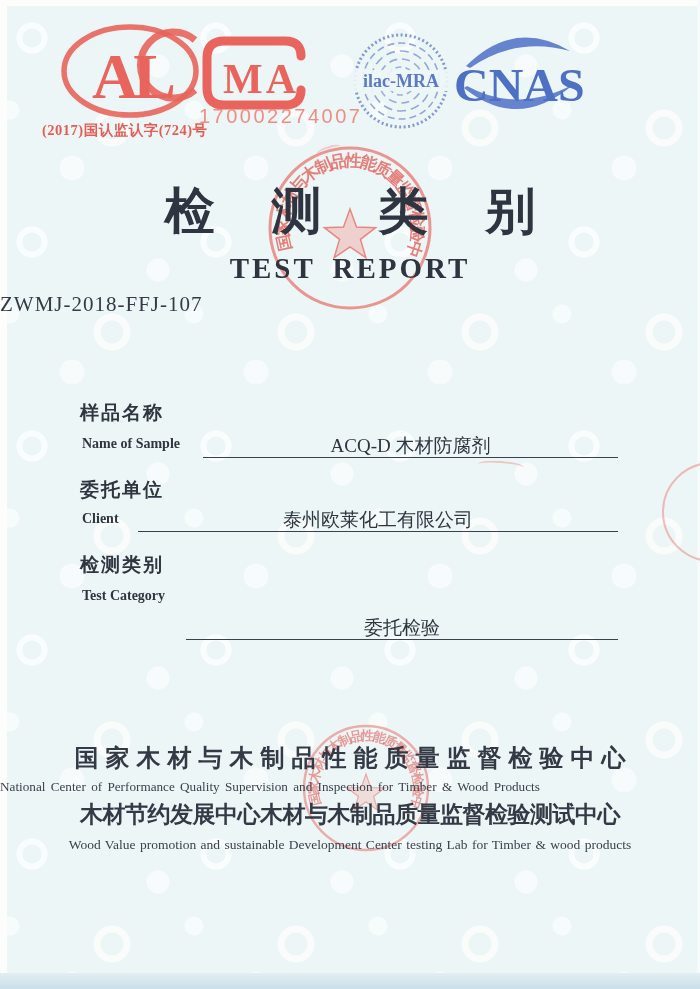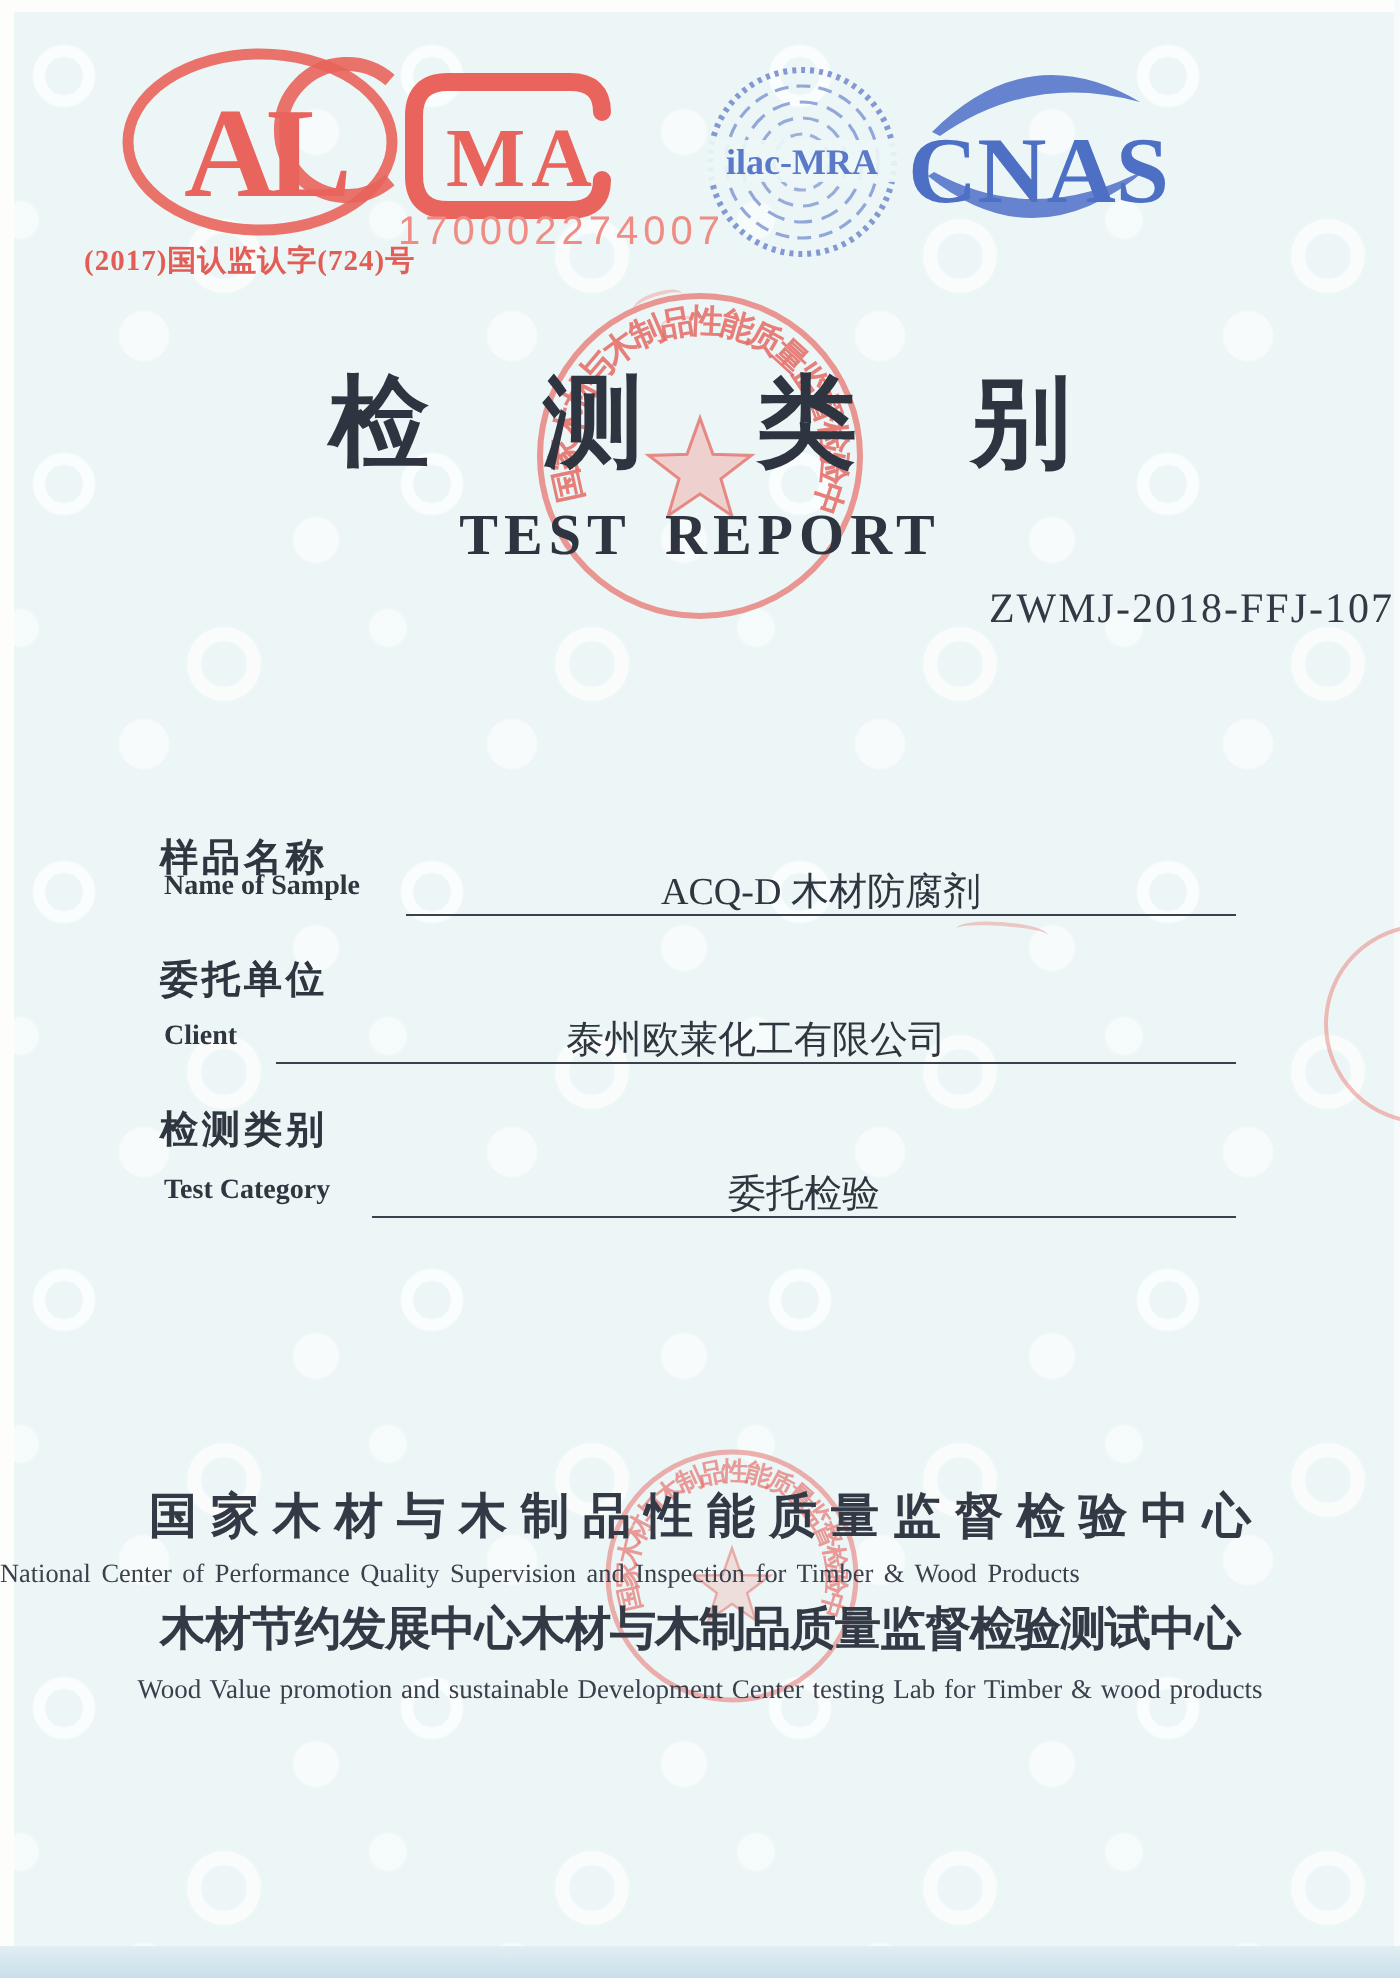--- a/index.html
+++ b/index.html
@@ -25,21 +25,21 @@
   
   .cal-caption{left:42px;top:121px;font-size:14.5px;font-weight:600;color:#e25d55;letter-spacing:.5px;}
   .cma-number{left:199px;top:105px;font-size:20px;color:#ef8d85;letter-spacing:2.5px;font-family:"Liberation Sans","DejaVu Sans",sans-serif;}
   .cnas-lines{left:588px;top:37px;color:#3f63bd;font-weight:bold;
     font-family:"Liberation Sans","DejaVu Sans",sans-serif;font-size:13.5px;line-height:17.5px;letter-spacing:1px;}
   
   .title-zh{left:0;right:0;top:178px;text-align:center;font-size:50px;font-weight:bold;color:#2e3440;
     letter-spacing:57px;text-indent:57px;}
   .title-en{left:0;right:0;top:252px;text-align:center;font-size:29px;font-weight:bold;color:#2e3440;
     letter-spacing:3px;word-spacing:7px;}
-  .report-no{left:0;right:3px;top:292px;text-align:right;font-size:21px;color:#333a45;letter-spacing:1px;}
+  .report-no{left:0;right:3px;top:292px;text-align:left;font-size:21px;color:#333a45;letter-spacing:1px;}
   
   .f-zh{font-size:19px;font-weight:bold;color:#2f3640;letter-spacing:2px;}
   .f-en{font-size:14px;font-weight:bold;color:#2f3640;}
   .f-line{border-bottom:1.5px solid #3a414d;text-align:center;font-size:19px;color:#2f3640;height:24px;}
   
   .org1-zh{left:0;right:0;top:742px;text-align:center;font-size:24px;font-weight:bold;color:#333a45;
     letter-spacing:7px;text-indent:7px;}
   .org1-en{left:0;right:0;top:779px;text-align:left;font-size:13.2px;color:#3a414d;word-spacing:2px;}
   .org2-zh{left:0;right:0;top:799px;text-align:center;font-size:23px;font-weight:bold;color:#333a45;
     letter-spacing:-0.5px;font-family:"Liberation Sans","DejaVu Sans",sans-serif;}
@@ -103,35 +103,35 @@
 
   <div class="abs smudge" style="left:316px;top:146px;width:26px;height:8px;transform:rotate(-18deg);opacity:.6"></div>
   <div class="abs smudge" style="left:330px;top:158px;width:18px;height:6px;transform:rotate(-10deg);opacity:.45"></div>
   <div class="abs smudge" style="left:478px;top:461px;width:46px;height:8px;transform:rotate(4deg);opacity:.7"></div>
   <div class="abs arc-right"></div>
 
   <div class="abs title-zh">检测类别</div>
   <div class="abs title-en">TEST REPORT</div>
   <div class="abs report-no">ZWMJ-2018-FFJ-107</div>
 
-  <div class="abs f-zh" style="left:80px;top:400px;margin-top:16px;">样品名称</div>
+  <div class="abs f-zh" style="left:80px;top:400px;">样品名称</div>
   <div class="abs f-en" style="left:82px;top:436px;">Name of Sample</div>
   <div class="abs f-line" style="left:203px;top:433px;width:415px;">
     <span>ACQ-D 木材防腐剂</span>
   </div>
 
   <div class="abs f-zh" style="left:80px;top:477px;">委托单位</div>
   <div class="abs f-en" style="left:82px;top:511px;">Client</div>
   <div class="abs f-line" style="left:138px;top:507px;width:480px;">
     <span>泰州欧莱化工有限公司</span>
   </div>
 
   <div class="abs f-zh" style="left:80px;top:552px;">检测类别</div>
   <div class="abs f-en" style="left:82px;top:588px;">Test Category</div>
-  <div class="abs f-line" style="left:186px;top:584px;width:432px;">
+  <div class="abs f-line" style="left:186px;top:615px;width:432px;">
     <span>委托检验</span>
   </div>
 
   <svg class="abs" style="left:300px;top:722px;" width="132" height="132" viewBox="0 0 132 132">
     <circle cx="66" cy="66" r="62" fill="none" stroke="rgba(230,115,110,0.55)" stroke-width="2.5"></circle>
     <defs>
         <path id="ring2" d="M 20.9 82.4 A 48 48 0 1 1 111.1 82.4" fill="none"></path>
       </defs>
     <text font-size="13" fill="rgba(228,105,100,0.65)" font-weight="bold">
       <textPath href="#ring2" textLength="198">国家木材与木制品性能质量监督检验中心</textPath>

